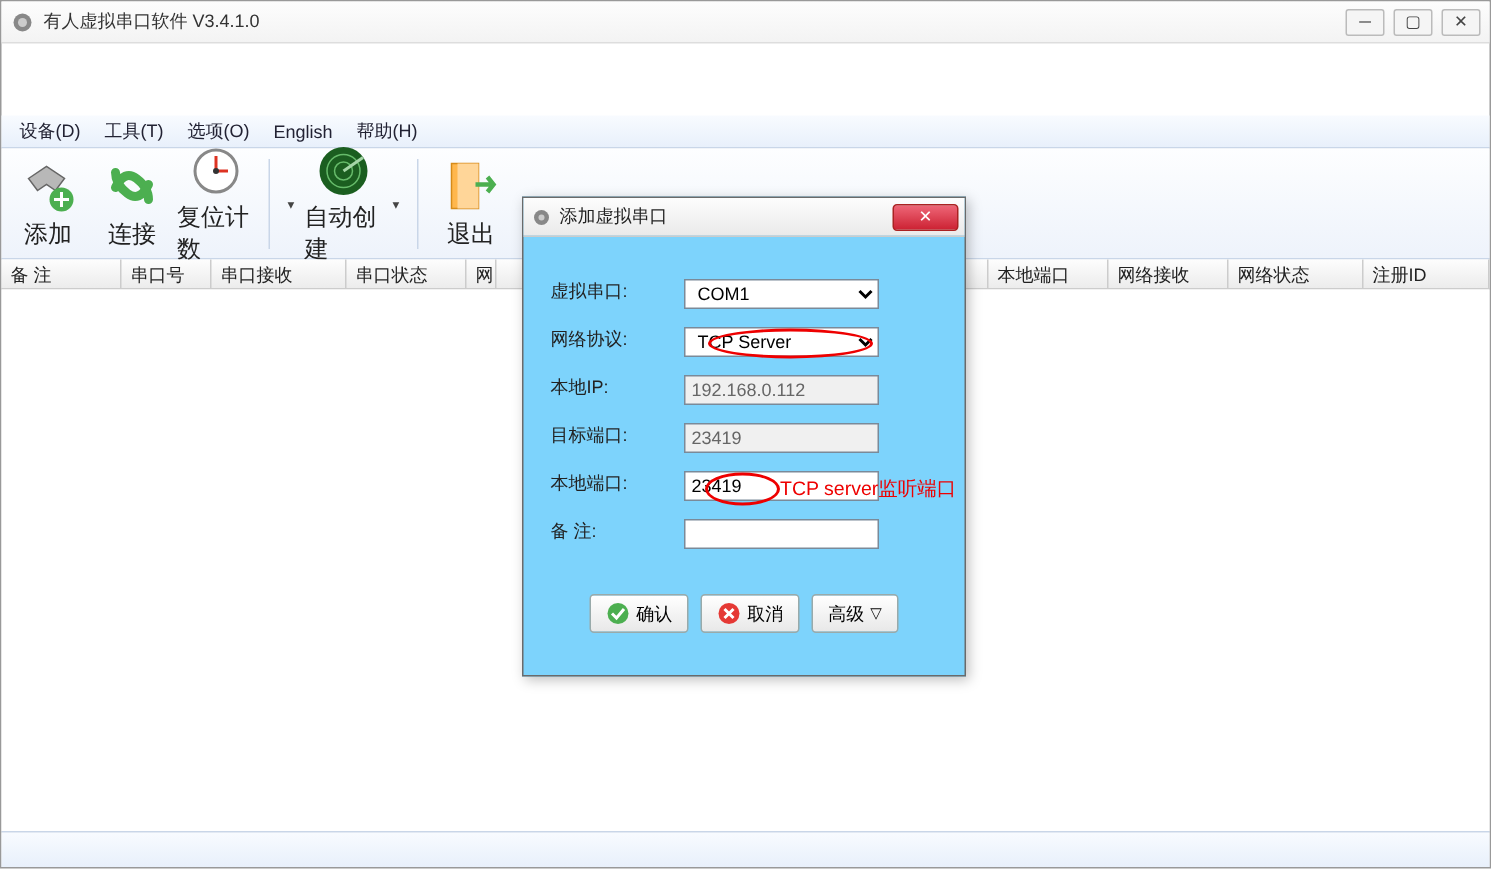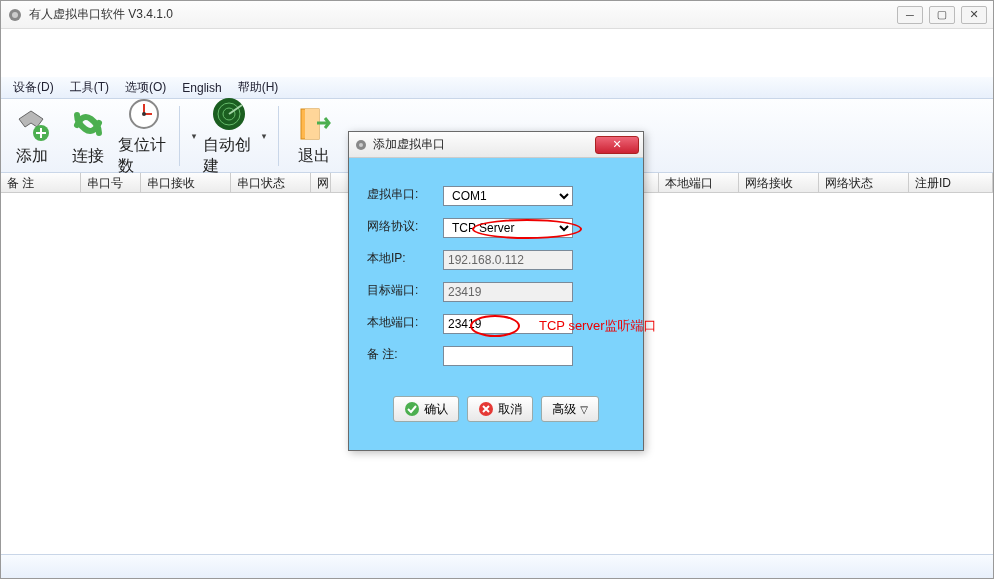--- a/index.html
+++ b/index.html
@@ -32,21 +32,21 @@
 
 .dialog { position:absolute; left:348px; top:131px; width:296px; height:320px; background:#7dd3fc; border:1px solid #6a6a6a; box-shadow:2px 2px 8px rgba(0,0,0,0.25); }
 .dlg-titlebar { height:26px; background:linear-gradient(#fdfdfd,#eaeaea); display:flex; align-items:center; padding:0 4px; border-bottom:1px solid #ccc; }
 .dlg-titlebar .dlg-icon { width:16px; height:16px; margin-right:4px; display:flex;align-items:center;justify-content:center; }
 .dlg-titlebar .dlg-title { font-size:12px; flex:1; color:#222; }
 .dlg-close { width:44px; height:18px; background:linear-gradient(#e67,#c23); border:1px solid #a22; border-radius:3px; color:#fff; display:flex; align-items:center; justify-content:center; font-size:11px; cursor:pointer; }
 .dlg-body { padding:28px 18px 10px 18px; }
 .fld { display:flex; align-items:flex-start; height:32px; }
 .fld .lbl { width:76px; font-size:12px; color:#222; text-align:left; }
 .fld .ctrl { flex:1; }
-.fld select, .fld input { width:130px; height:20px; font-size:12px; border:1px solid #7a8a99; padding:1px 4px; background:#fff; }
+.fld select, .fld input { width:130px; height:20px; font-size:12px; border:1px solid #7a8a99; padding:1px 4px; background:#fff;margin-left:13px; }
 .fld input[disabled] { background:#f0f0f0; color:#666; }
 .dlg-buttons { display:flex; gap:8px; justify-content:center; margin-top:18px; }
 .dlg-btn { height:26px; padding:0 10px; border:1px solid #9aa; background:linear-gradient(#fff,#e8e8e8); border-radius:3px; font-size:12px; display:flex; align-items:center; gap:4px; cursor:pointer; }
 .dlg-btn .bi { width:16px;height:16px;display:flex;align-items:center;justify-content:center; }
 
 .annotation { position:absolute; color:#e00; font-size:13px; }
 .circle1 { position:absolute; border:2px solid #e00; border-radius:50%; }
 </style>
 </head>
 <body>
@@ -215,13 +215,13 @@
       <div class="dlg-btn">
         <span>高级</span>
         <span style="font-size:10px;">▽</span>
       </div>
     </div>
   </div>
 </div>
 
 <div class="circle1" style="left:472px; top:219px; width:110px; height:20px;"></div>
 <div class="circle1" style="left:470px; top:315px; width:50px; height:22px;"></div>
-<div class="annotation" style="left:539px; top:317px;">TCP server监听端口</div>
+<div class="annotation" style="left:520px; top:317px;">TCP server监听端口</div>
 
 </body></html>

